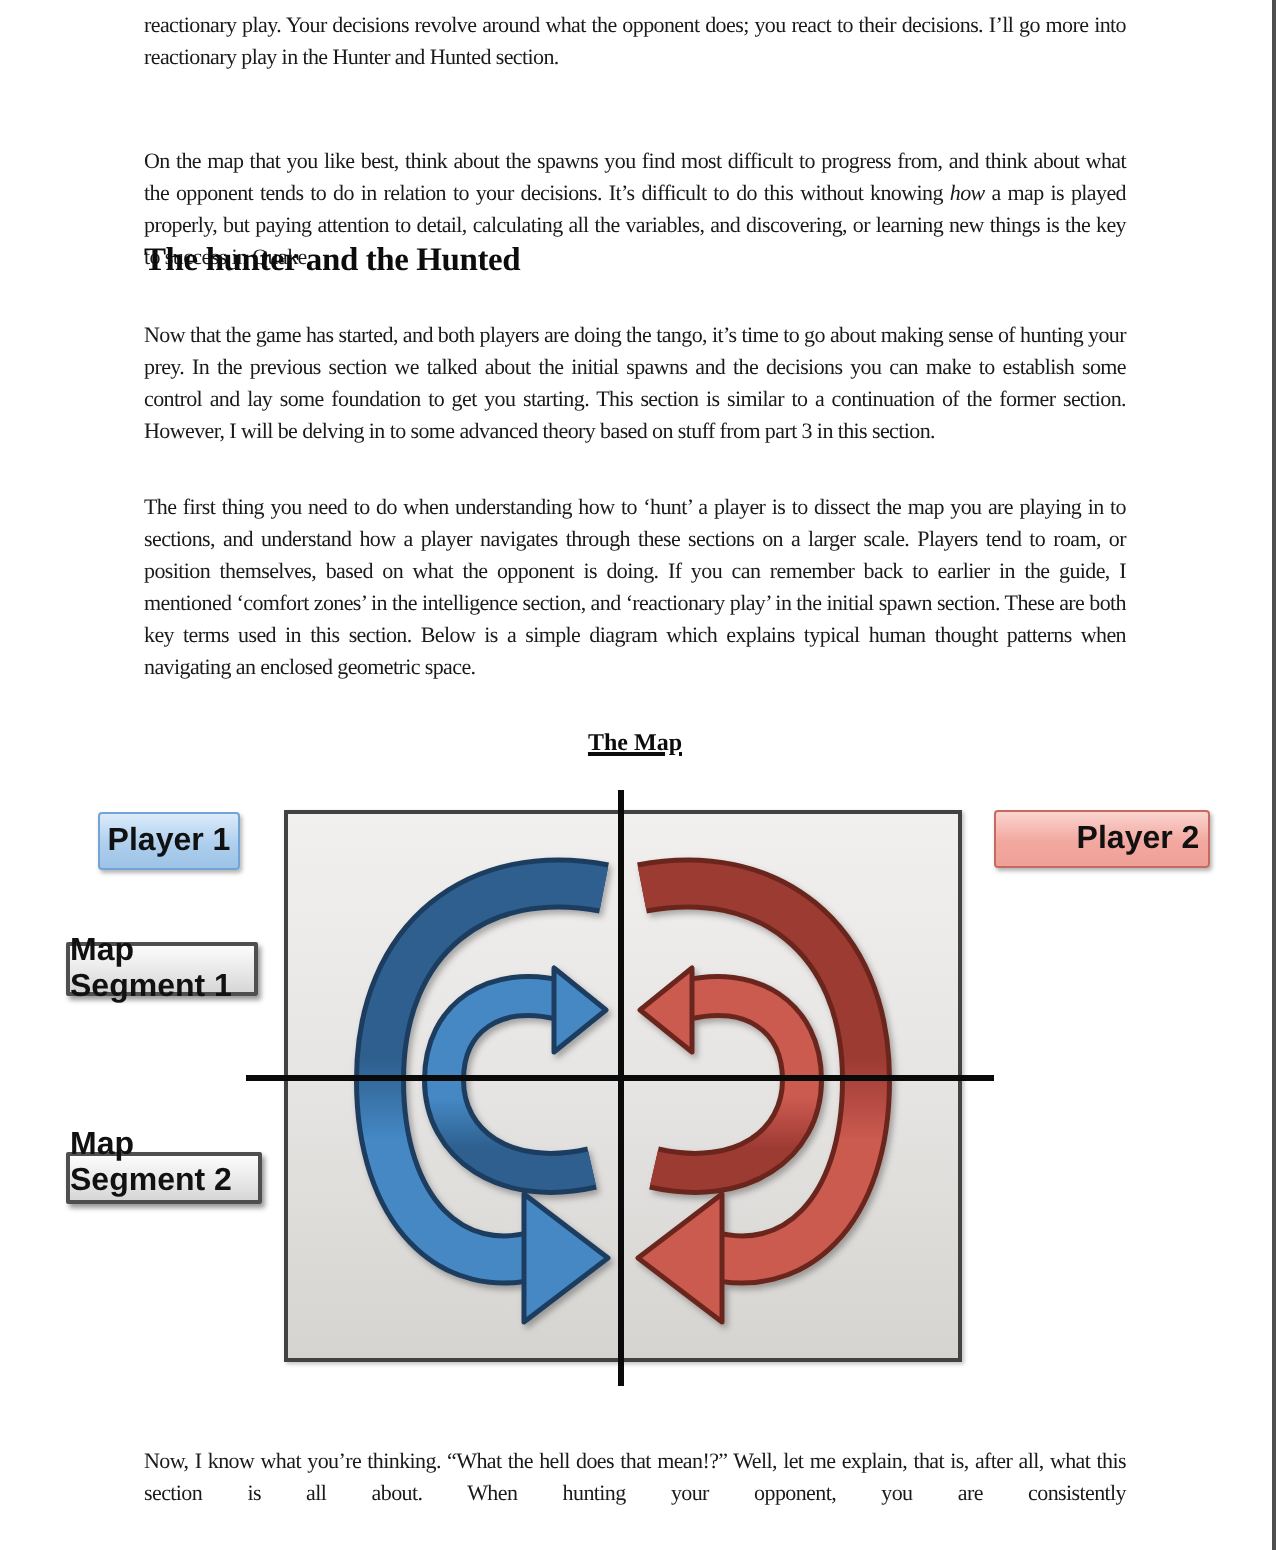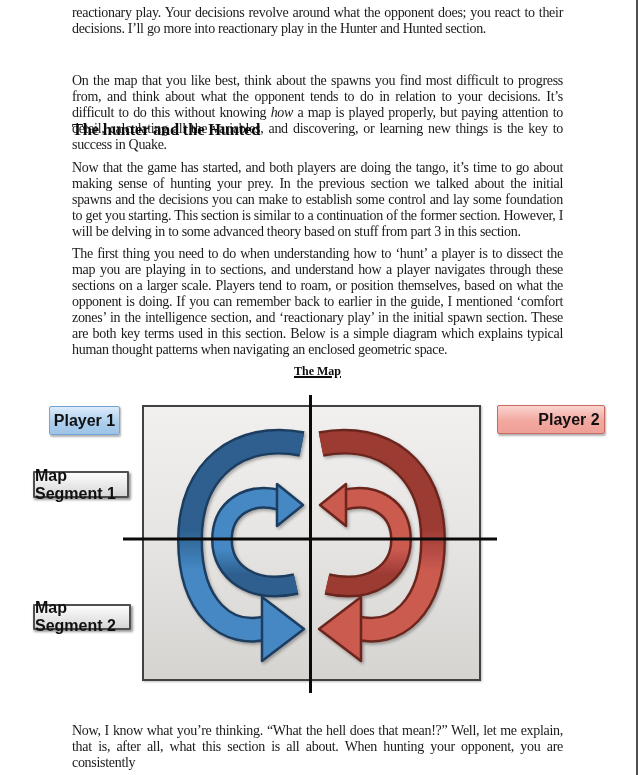--- a/index.html
+++ b/index.html
@@ -2,21 +2,21 @@
 <html><head>
 <meta charset="utf-8">
 <style>
   html,body { margin:0; padding:0; background:#ffffff; }
   .page {
     position:relative; width:640px; height:775px; background:#ffffff;
     font-family:"Liberation Serif", serif; overflow:hidden;
   }
   .para {
     position:absolute; left:72px; width:491px;
-    font-size:14px; line-height:16px; letter-spacing:-0.3px;
+    font-size:11px; line-height:16px; letter-spacing:-0.3px;
     text-align:justify; color:#1a1a1a;
   }
   .para-justify-last { text-align-last: justify; }
   .h2 {
     position:absolute; left:72px; margin:0;
     font-size:16.5px; font-weight:bold; color:#0c0c0c; letter-spacing:-0.2px;text-align:center;
   }
   .map-title {
     position:absolute; left:72px; width:491px; text-align:center;
     font-size:12px; font-weight:bold; color:#0c0c0c;
@@ -44,21 +44,21 @@
     border:1px solid #C66A60; border-radius:2px;
     box-shadow:1px 1.5px 2px rgba(0,0,0,0.30);
     padding-left:36px;
   }
   .tag-gray {
     background:linear-gradient(180deg,#FCFCFC 0%,#E8E8E8 55%,#D6D6D6 100%);
     border:2px solid #4F4F4F; border-radius:1px;
     box-shadow:1.5px 2px 2.5px rgba(0,0,0,0.40);
   }
   .tag-gray1 { left:33px; top:471px; width:92px; height:23px; }
-  .tag-gray2 { left:33px; top:604px; width:94px; height:22px; }
+  .tag-gray2 { left:33px; top:576px; width:94px; height:22px;align-items:flex-end; }
   .diagram-svg { position:absolute; left:0; top:390px; width:640px; height:310px; }
   .right-edge {
     position:absolute; left:636px; top:0; width:2px; height:775px; background:#4F4F4F;
   }
 </style>
 </head>
 <body>
 
 <div class="page">
 

